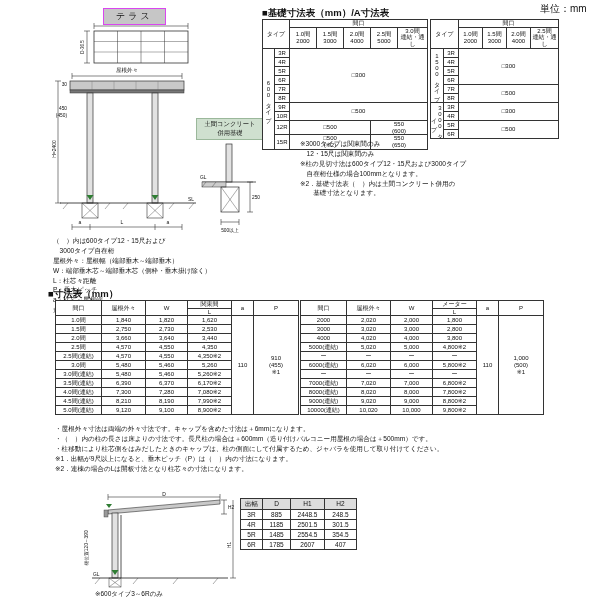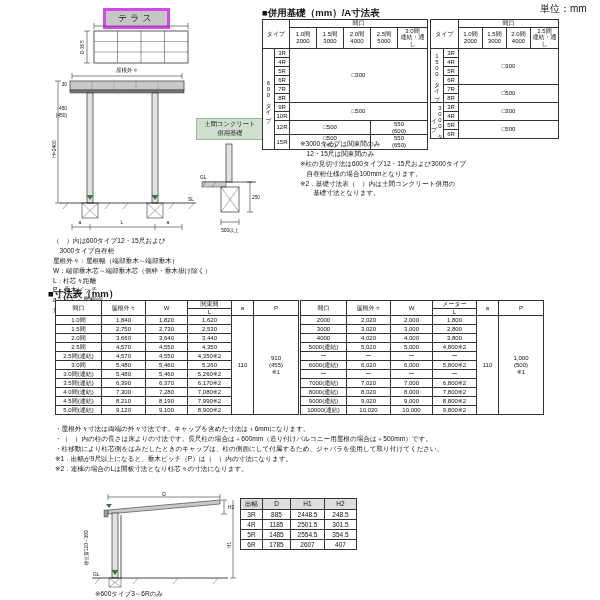--- a/index.html
+++ b/index.html
@@ -1,19 +1,19 @@
 <!DOCTYPE html>
 <html><head>
 <meta charset="utf-8">
 <style>
   * { box-sizing: border-box; margin: 0; padding: 0; }
   body { font-family: "Liberation Sans", "DejaVu Sans", sans-serif; background: #fff; color: #111; }
   .page { position: relative; width: 600px; height: 600px; background: #fff; overflow: hidden; }
   .abs { position: absolute; }
-  .badge { background: #c6c6c6; border: 3px solid #d946ef; font-size: 9px; padding: 1px 12px; letter-spacing: 3px; }
+  .badge { background: #c6c6c6; border: 1px solid #d946ef; font-size: 9px; padding: 1px 12px; letter-spacing: 3px; }
   .sec-title { font-size: 9.5px; font-weight: bold; }
   .unit { font-size: 10px; }
   table { border-collapse: collapse; table-layout: fixed; background: #fff; }
   td, th { border: 1px solid #333; font-size: 6px; font-weight: normal; text-align: center;
            vertical-align: middle; padding: 0; white-space: pre-line; line-height: 1.12; overflow: hidden; }
   .ft tbody td { height: 9px; }
   .dim tbody td { height: 9px; }
   .ct tbody td { height: 10px; font-size: 6.5px; }
   .ct th { background: #ddd; font-size: 6.5px; height: 11px; }
   .vert { writing-mode: vertical-rl; text-orientation: upright; line-height: 1; }
@@ -119,21 +119,21 @@
       <div>（　）内は600タイプ12・15尺および</div>
       <div>　3000タイプ自在桁</div>
       <div>屋根外々：屋根幅（端部垂木～端部垂木）</div>
       <div>W：端部垂木芯～端部垂木芯（側枠・垂木掛け除く）</div>
       <div>L：柱芯々距離</div>
       <div>P：垂木ピッチ</div>
       <div>a：柱芯～屋根端</div>
       <div>たて樋断面寸法＝φ40</div>
     </div>
 
-  <div class="abs sec-title" style="left:262px;top:7px">■併用基礎（mm）/A寸法表</div>
+  <div class="abs sec-title" style="left:262px;top:7px">■基礎寸法表（mm）/A寸法表</div>
   <table class="abs ft" style="left:262px;top:19px;width:165px">
     <colgroup>
         <col style="width:12px">
         <col style="width:15px">
         <col style="width:27px">
         <col style="width:27px">
         <col style="width:27px">
         <col style="width:27px">
         <col style="width:30px">
       </colgroup>

